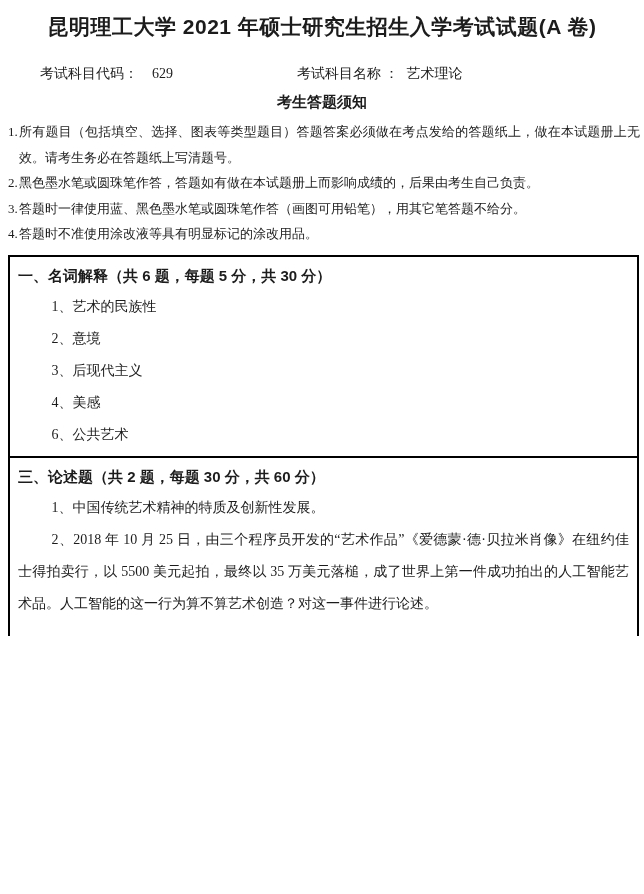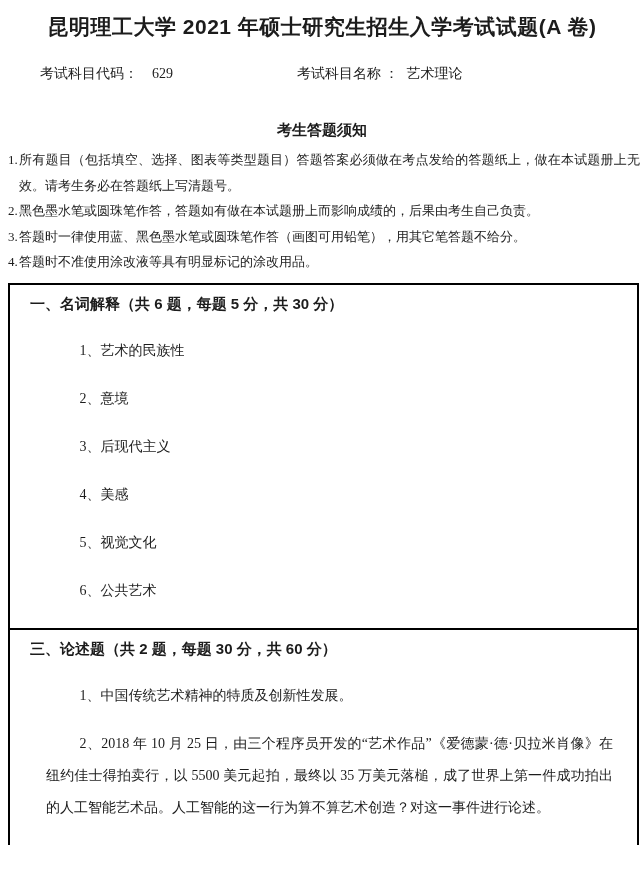--- a/index.html
+++ b/index.html
@@ -35,21 +35,21 @@
     white-space: nowrap;
   }
   .subject-line .val-code { margin-left: 14px; text-align: right; }
   .subject-line .label-name { margin-left: 124px; }
   .subject-line .val-name { margin-left: 8px; }
   .notice-title {
     font-family: "Liberation Sans", "DejaVu Sans", sans-serif;
     font-weight: bold;
     font-size: 15px;
     text-align: center;
-    margin-top: 38px;
+    margin-top: 10px;
   }
   .notice-list {
     margin: 7px 0 0 0;
     padding: 0;
     list-style: none;
     counter-reset: n;
     font-size: 13px;
   }
   .notice-list li {
     counter-increment: n;
@@ -66,35 +66,35 @@
   }
   .questions-box {
     margin: 8px 0 0 8px;
     width: 627px;
     border: 2px solid #000000;
     border-bottom: none;
     box-sizing: content-box;
   }
   .questions-box section {
     border-bottom: 2px solid #000000;
-    padding: 3px 8px 5px 20px;
+    padding: 3px 8px 5px 8px;
   }
   .questions-box section:last-child {
     border-bottom: none;
     min-height: 170px;
   }
   .section-heading {
     font-family: "Liberation Sans", "DejaVu Sans", sans-serif;
     font-weight: bold;
     font-size: 15px;
     margin: 0;
     line-height: 31px;
   }
   .q {
-    margin: 16px;
+    margin: 0;
     font-size: 14px;
     line-height: 32px;
     text-indent: 2.4em;
     text-align: justify;
   }
 </style>
 </head>
 <body>
 
 <div class="page">
@@ -115,21 +115,20 @@
   </ol>
 
   <div class="questions-box">
 
     <section>
       <h2 class="section-heading">一、名词解释（共 6 题，每题 5 分，共 30 分）</h2>
       <p class="q">1、艺术的民族性</p>
       <p class="q">2、意境</p>
       <p class="q">3、后现代主义</p>
       <p class="q">4、美感</p>
-      <p class="q">5、视觉文化</p>
       <p class="q">6、公共艺术</p>
     </section>
 
 
     <section>
       <h2 class="section-heading">三、论述题（共 2 题，每题 30 分，共 60 分）</h2>
       <p class="q">1、中国传统艺术精神的特质及创新性发展。</p>
       <p class="q">2、2018 年 10 月 25 日，由三个程序员开发的“艺术作品”《爱德蒙·德·贝拉米肖像》在纽约佳士得拍卖行，以 5500 美元起拍，最终以 35 万美元落槌，成了世界上第一件成功拍出的人工智能艺术品。人工智能的这一行为算不算艺术创造？对这一事件进行论述。</p>
     </section>
 

